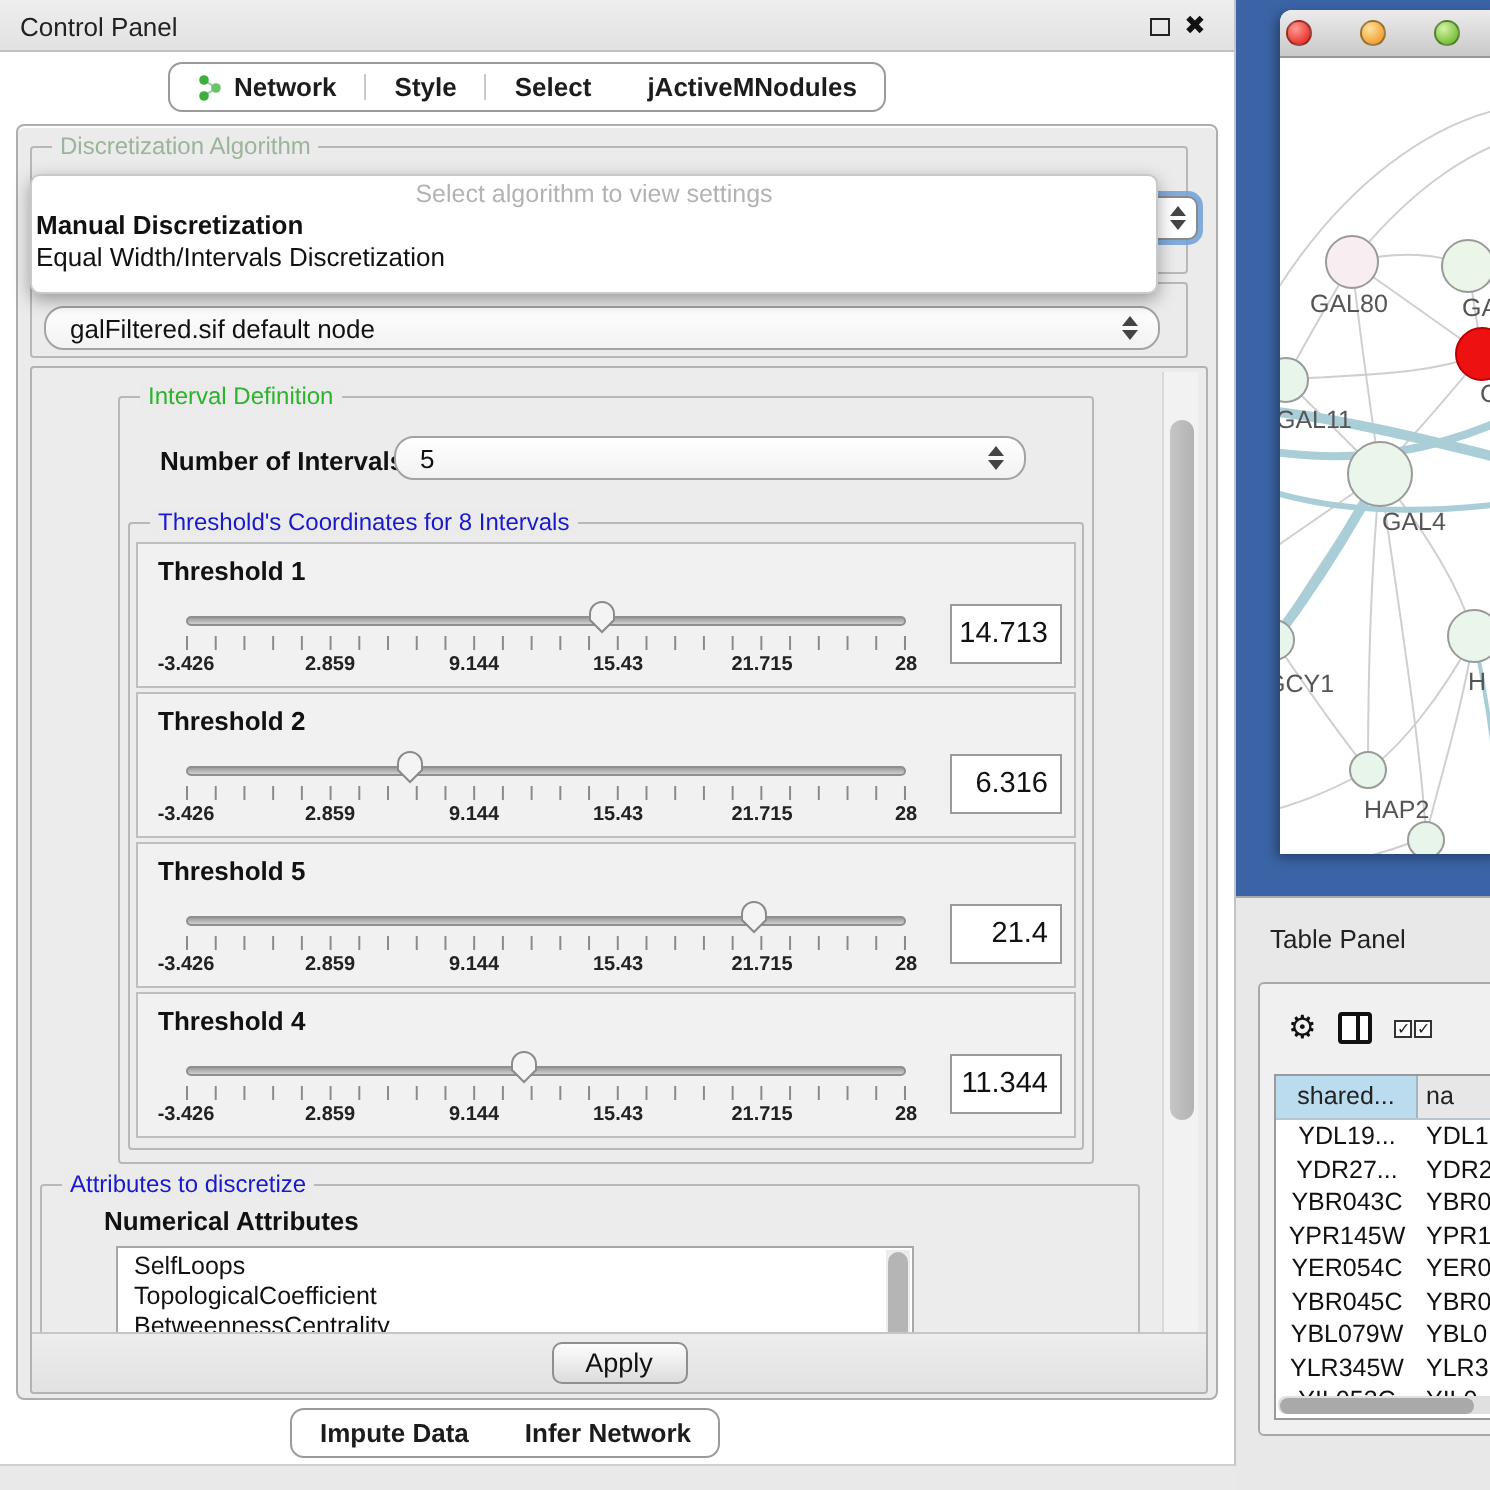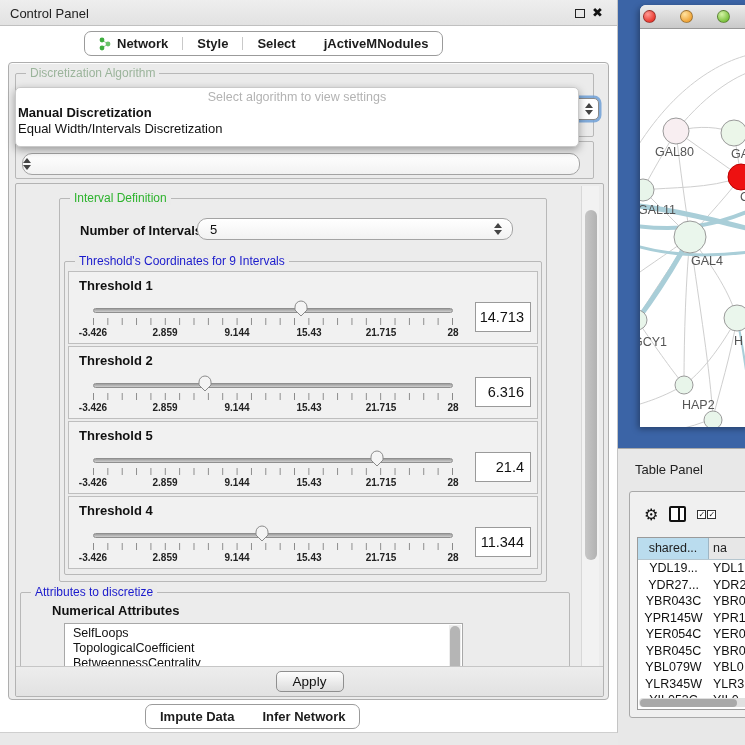--- a/index.html
+++ b/index.html
@@ -90,21 +90,21 @@
         background-image:linear-gradient(90deg,#8a8a8a 1px,transparent 1px);
         background-size:4% 100%; border-right:1px solid #8a8a8a; }
   .tick-labels { position:absolute; left:0; top:29px; width:100%; height:12px; }
   .tick-label { position:absolute; transform:translateX(-50%); font-size:10px; font-weight:bold; color:#222; white-space:nowrap; }
   .value-box { position:absolute; right:6px; top:30px; width:56px; height:30px; background:#fff;
         border:1px solid #9a9a9a; font-size:14.5px; color:#111; text-align:right;
         line-height:28px; padding-right:6px; }
 
   .attr-group { position:absolute; left:2px; top:406px; width:550px; height:96px; border:1px solid #b8b8b8; border-radius:2px; }
   .attr-subtitle { position:absolute; left:31px; top:10px; font-size:13px; font-weight:bold; color:#111; }
-  .attr-list { position:absolute; left:43px; top:30px; width:399px; height:60px; background:#fff;
+  .attr-list { position:absolute; left:37px; top:30px; width:399px; height:60px; background:#fff;
         border:1px solid #a8a8a8; overflow:hidden; padding:2px 0 0 8px; }
   .attr-item { font-size:12.5px; color:#111; line-height:15px; white-space:nowrap; }
   .attr-vscroll { position:absolute; right:1px; top:1px; width:12px; height:58px; background:#ededed; }
   .attr-vthumb { position:absolute; left:1px; top:1px; width:10px; height:46px; border-radius:5px; background:#b5b5b5; }
 
   .apply-row { position:absolute; left:0; bottom:0; width:100%; height:30px; border-top:1px solid #c6c6c6;
         background:linear-gradient(#ededed,#e2e2e2); display:flex; align-items:center; justify-content:center;
         border-radius:0 0 2px 2px; }
   .apply-btn { width:68px; height:21px; border:1px solid #8f8f8f; border-radius:5px;
         background:linear-gradient(#fdfdfd,#dcdcdc); font-size:13.5px; color:#111; text-align:center; line-height:19px; }
@@ -196,20 +196,21 @@
     <div class="popup">
       <div class="popup-prompt">Select algorithm to view settings</div>
       <div class="popup-item bold">Manual Discretization</div>
       <div class="popup-item">Equal Width/Intervals Discretization</div>
     </div>
 
     <div class="group tabledata-group">
       <span class="group-title gt-dark">Table Data</span>
     </div>
     <div class="combo combo-tabledata">
+      <span class="combo-label">galFiltered.sif default node</span>
       <span class="combo-arrows">
           <span class="arr-up"></span>
           <span class="arr-down"></span>
         </span>
     </div>
 
     <div class="main-panel">
       <div class="viewport">
 
         <div class="interval-group">
@@ -217,21 +218,21 @@
           <span class="noi-label">Number of Intervals</span>
           <div class="combo combo-noi">
             <span class="combo-label">5</span>
             <span class="combo-arrows">
                 <span class="arr-up"></span>
                 <span class="arr-down"></span>
               </span>
           </div>
 
           <div class="thr-group">
-            <span class="group-title gt-blue">Threshold's Coordinates for 9 Intervals</span>
+            <span class="group-title gt-blue">Threshold's Coordinates for 8 Intervals</span>
             <div class="thr-rows">
 
               <div class="thr-row">
                 <span class="thr-title">Threshold 1</span>
                 <div class="slider-wrap">
                   <div class="slider-track"></div>
                   <div class="slider-thumb" style="left: 57.7197%;">
                     <svg width="15" height="17" viewBox="0 0 15 17">
                         <path d="M1.5 7 a6 6 0 0 1 12 0 v3 L7.5 16 L1.5 10 Z" fill="#f4f4f4" stroke="#8a8a8a"></path>
                       </svg>

